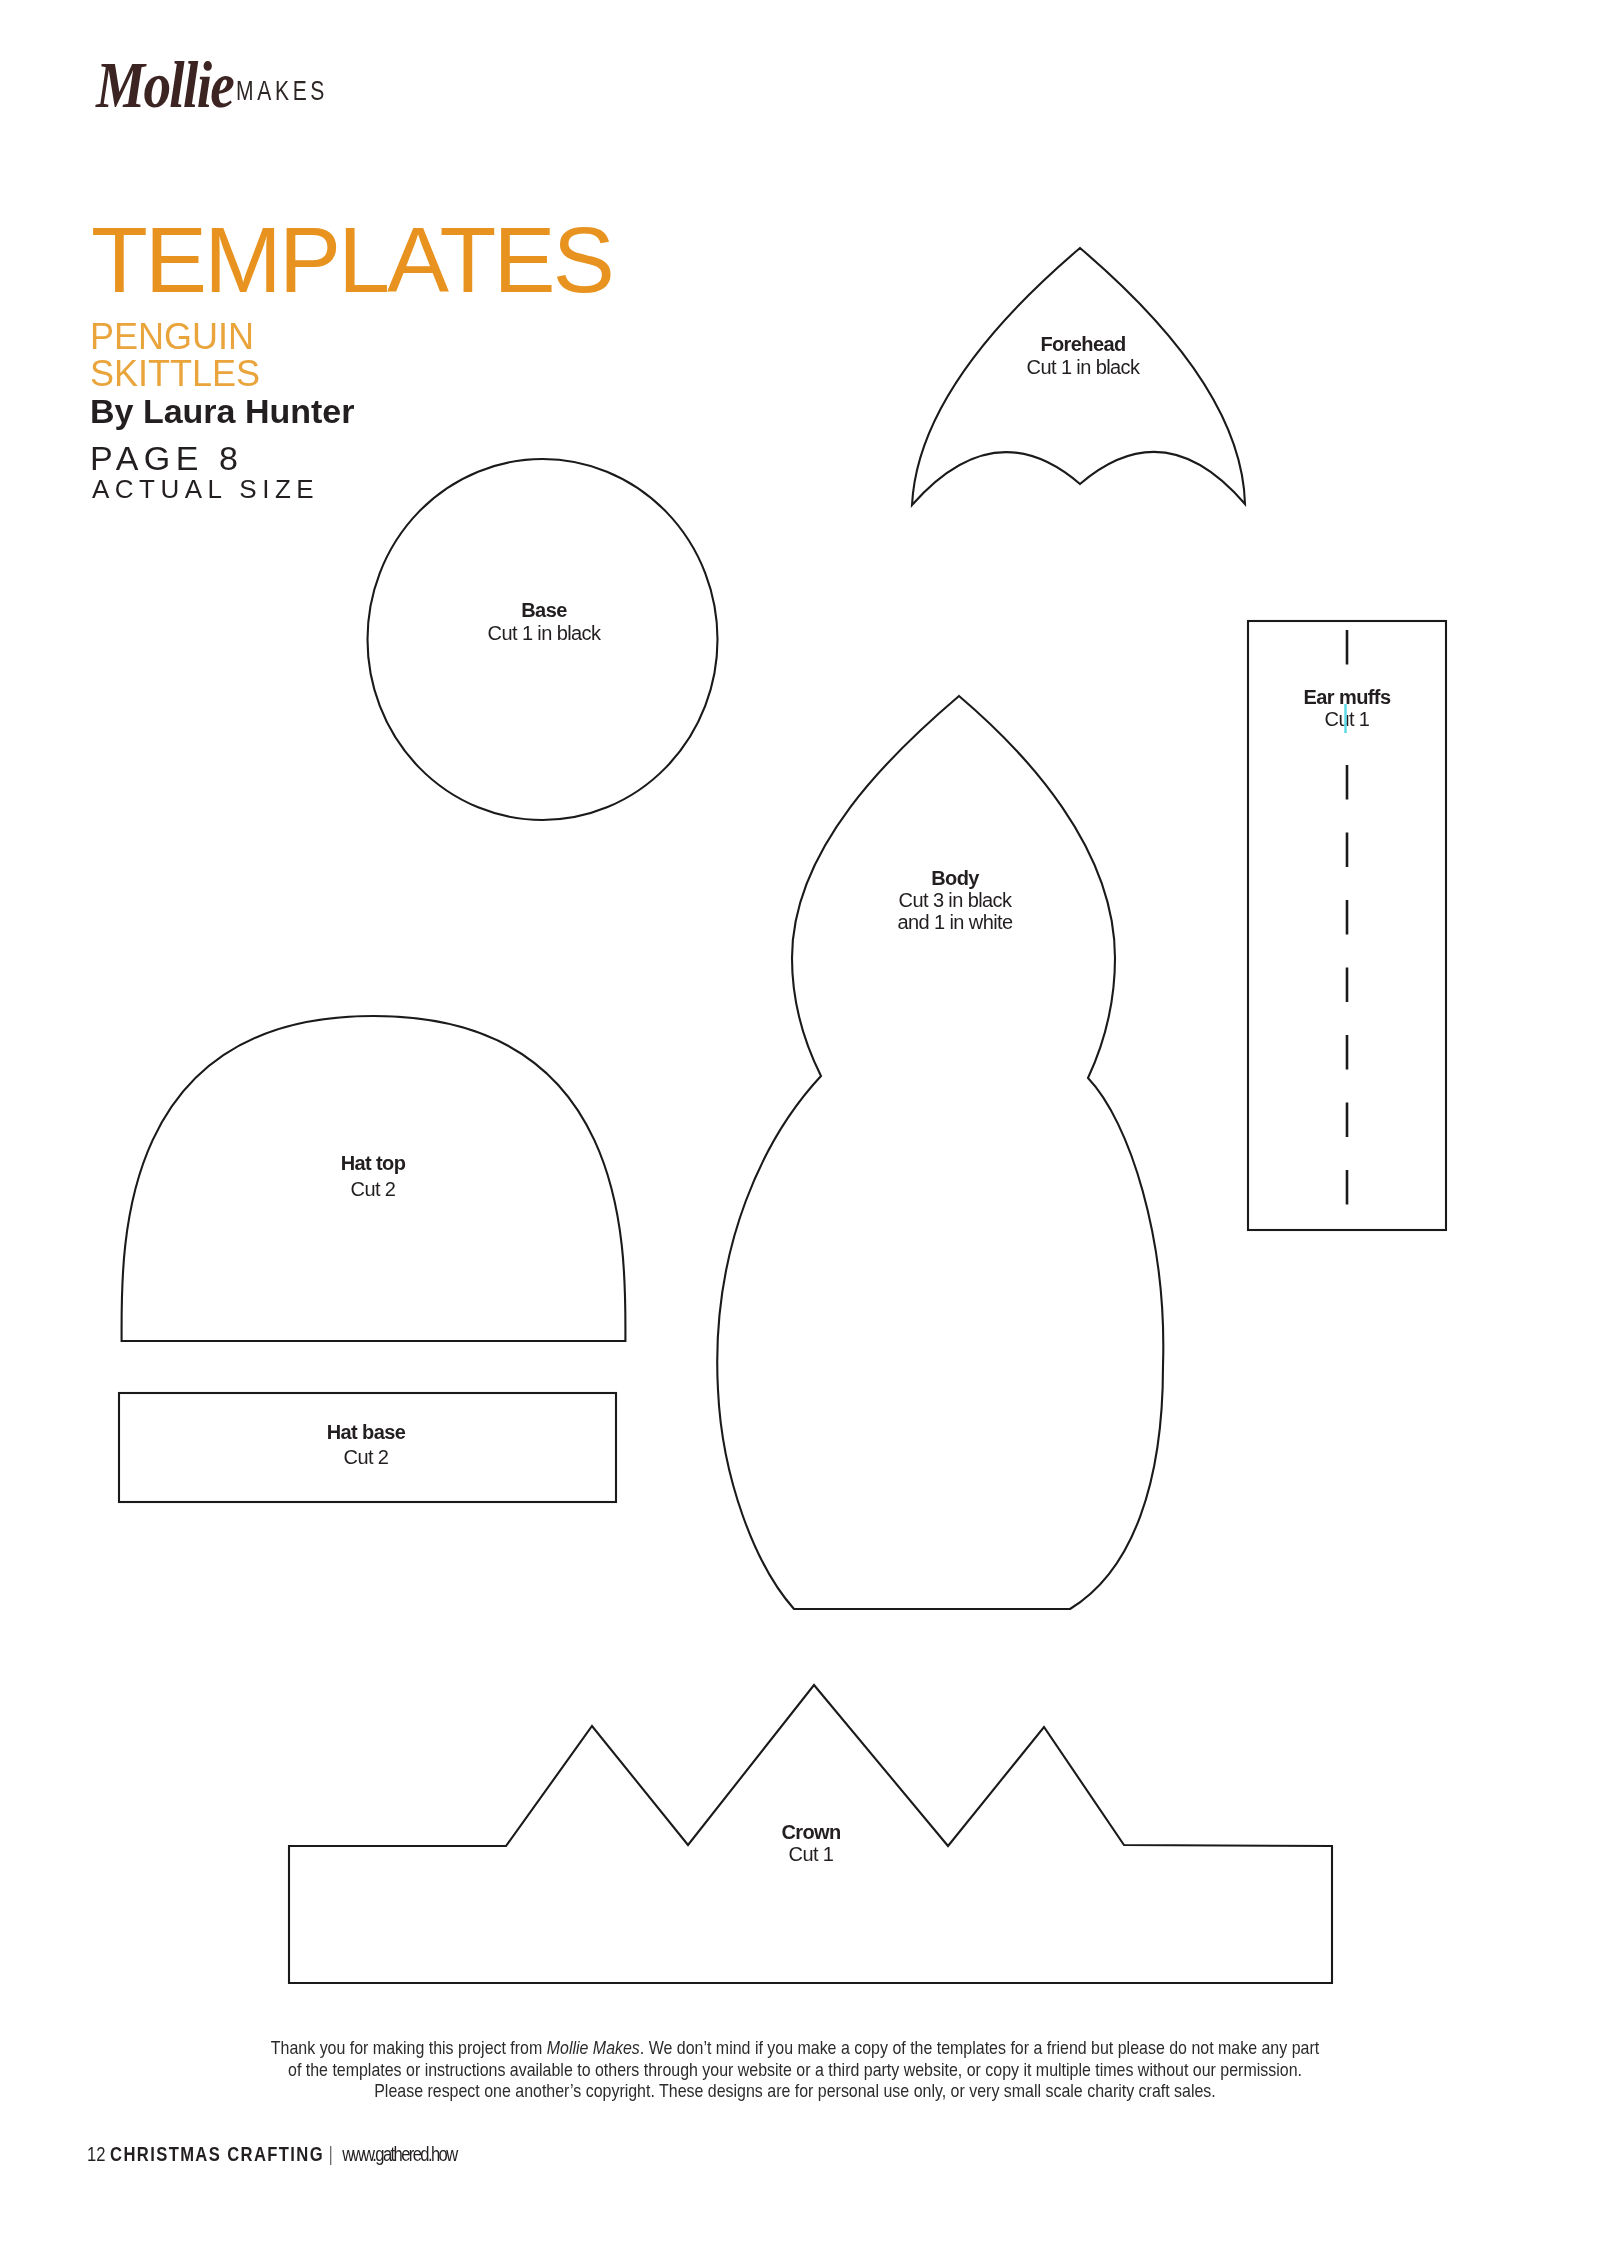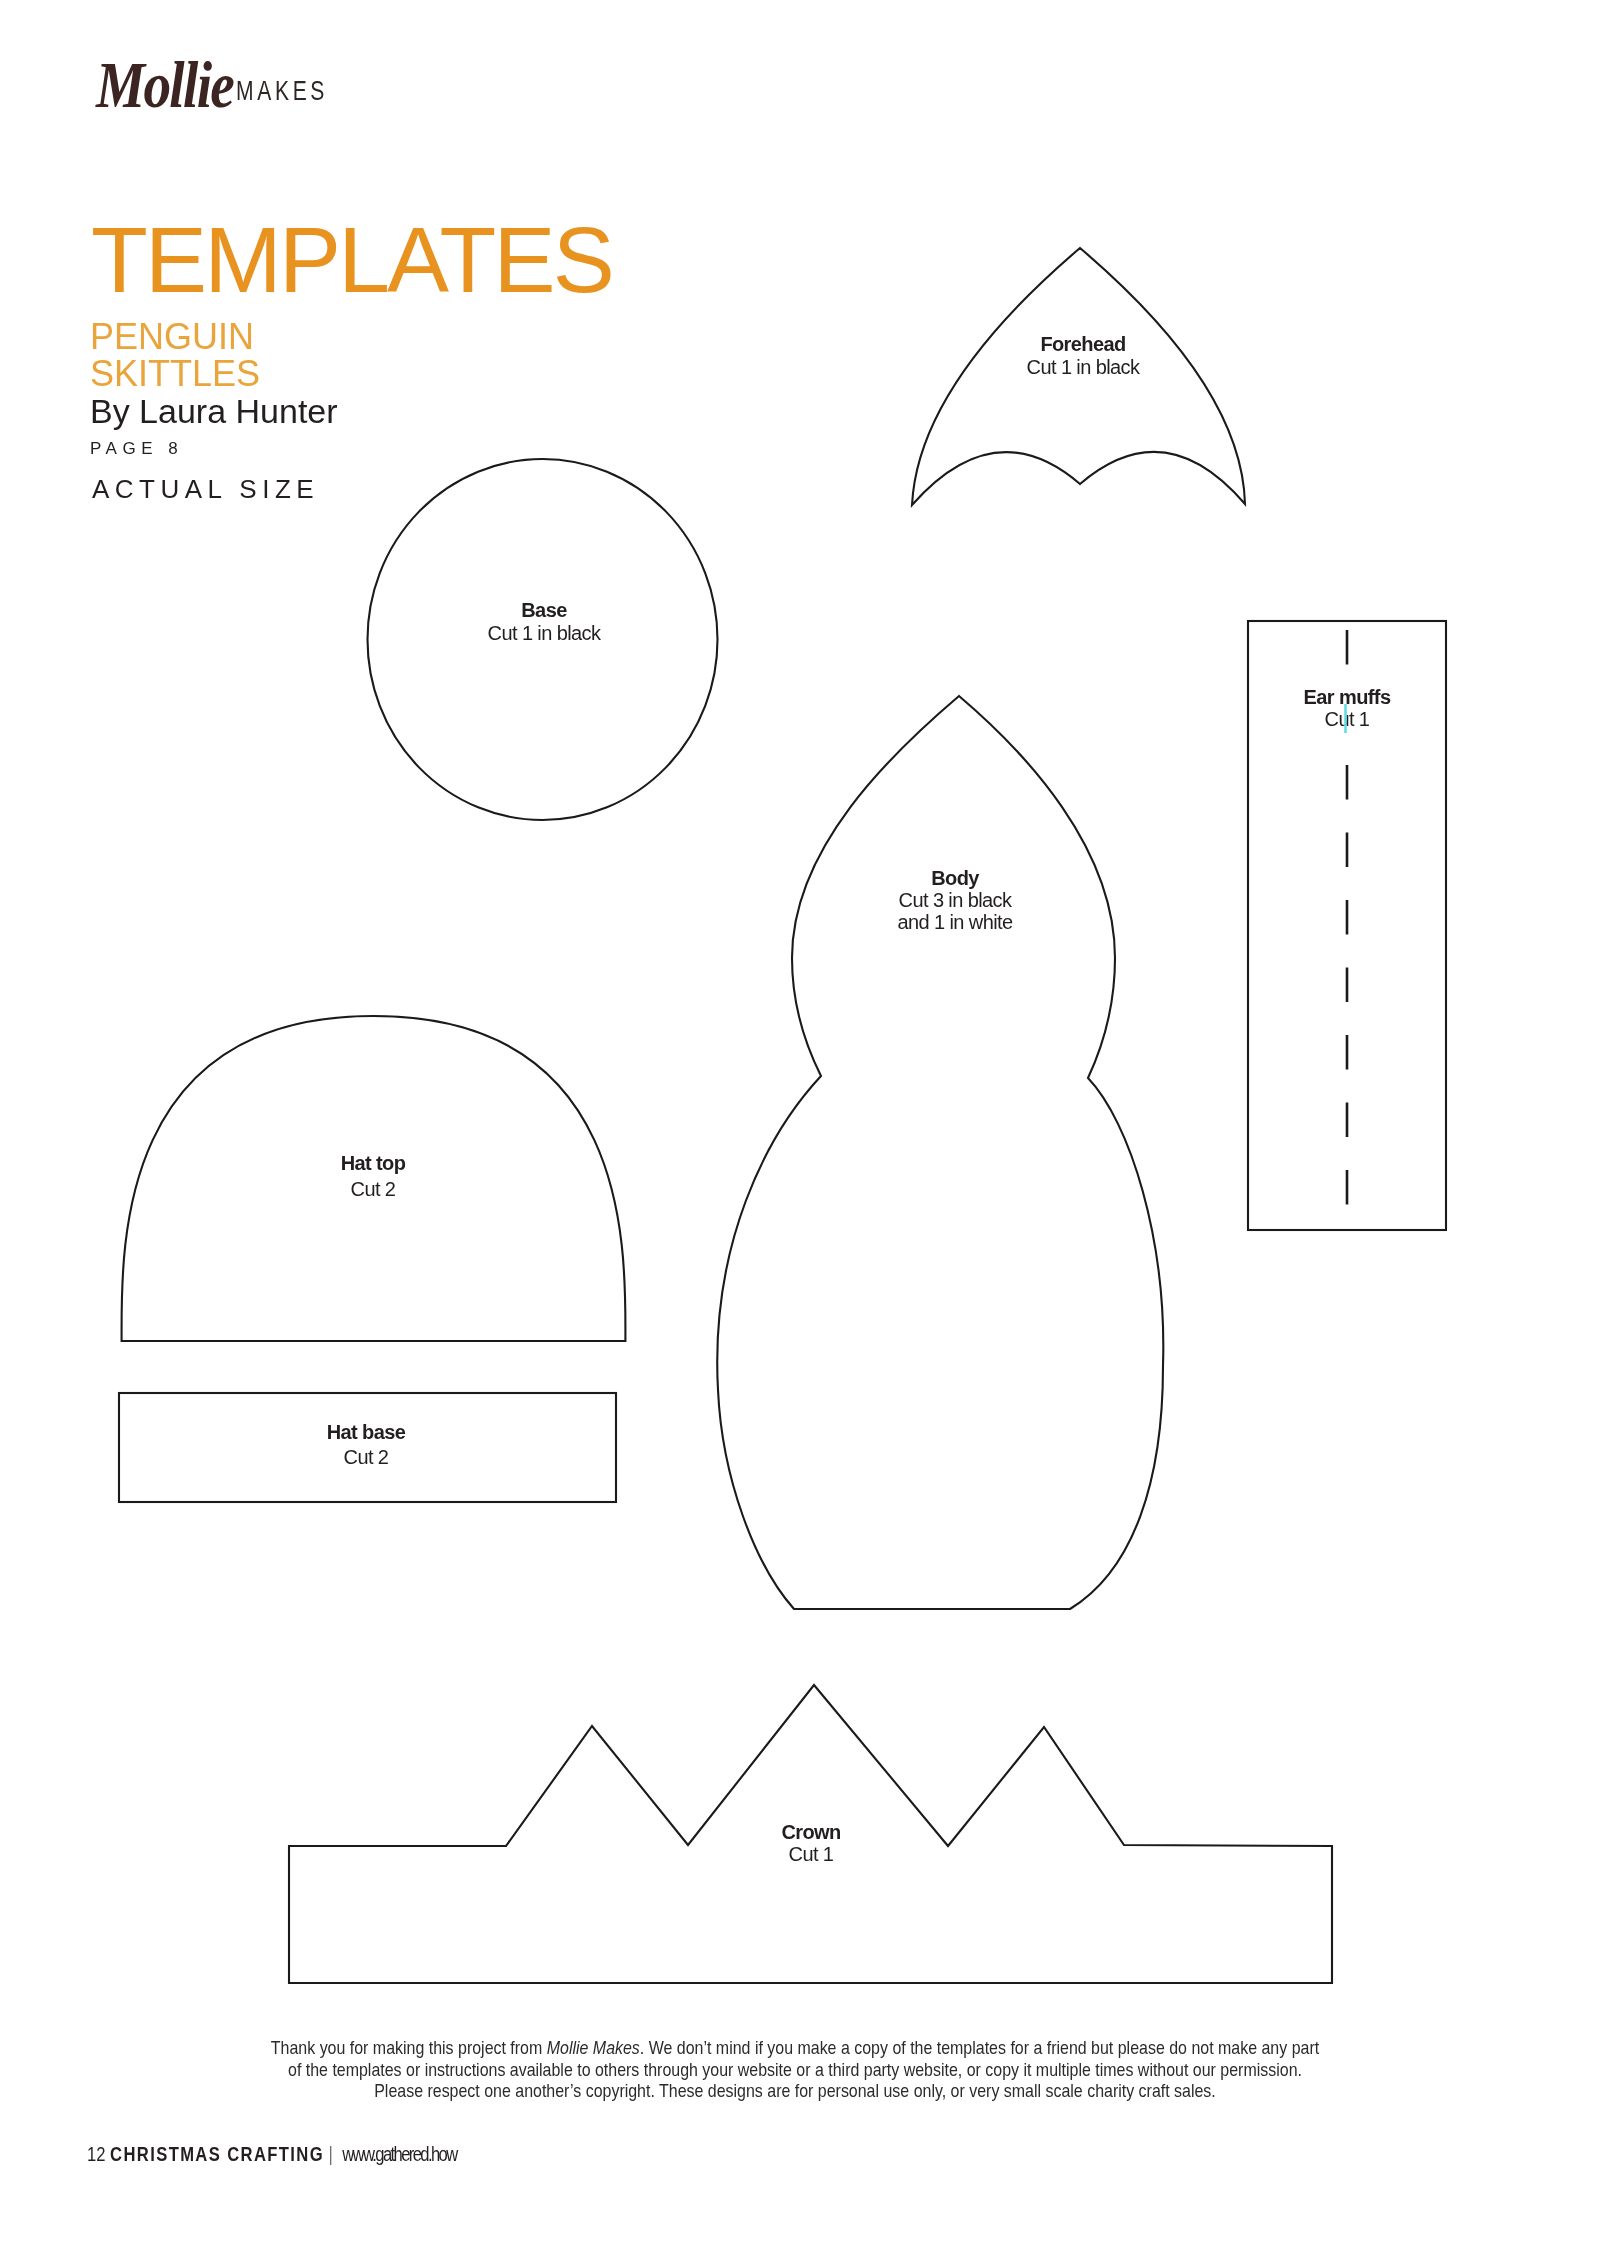--- a/index.html
+++ b/index.html
@@ -14,23 +14,23 @@
 
 <div class="abs" style="left:96px;top:46px;width:450px;height:80px;">
   <span style="display:inline-block;transform:scaleX(0.85);transform-origin:0 50%;font-family:'Liberation Serif',serif;font-style:italic;font-weight:bold;font-size:65px;color:#3b2422;letter-spacing:-2px;line-height:1.2;">Mollie</span>
   <span style="position:absolute;left:140px;top:32px;font-size:27px;color:#2d2624;letter-spacing:4.7px;line-height:1;transform:scaleX(0.78);transform-origin:0 50%;">MAKES</span>
 </div>
 
 <div class="abs" style="left:91px;top:214px;font-size:93px;font-weight:normal;letter-spacing:-2.8px;color:#e8931f;line-height:1;">TEMPLATES</div>
 
 <div class="abs" style="left:90px;top:318px;font-size:36px;color:#e9a43b;line-height:37px;">PENGUIN<br>SKITTLES</div>
 
-<div class="abs" style="left:90px;top:393px;font-size:34px;font-weight:normal;color:#231f20;line-height:1.1;">By Laura Hunter</div>
+<div class="abs" style="left:90px;top:393px;font-size:34px;font-weight:bold;color:#231f20;line-height:1.1;">By Laura Hunter</div>
 
-<div class="abs" style="left:90px;top:440px;font-size:17px;letter-spacing:5.5px;color:#231f20;line-height:1.1;text-align:right;">PAGE 8</div>
+<div class="abs" style="left:90px;top:440px;font-size:34px;letter-spacing:5.5px;color:#231f20;line-height:1.1;text-align:right;">PAGE 8</div>
 
 <div class="abs" style="left:92px;top:475px;font-size:26px;letter-spacing:5.5px;color:#231f20;line-height:1.1;">ACTUAL SIZE</div>
 
 <svg class="abs" style="left:0;top:0;" width="1600" height="2262" viewBox="0 0 1600 2262">
 
   <path d="M 1080 248 Q 918 386 912 505 Q 995 411 1080 484 Q 1165 411 1245 504 Q 1242 386 1080 248 Z" fill="#ffffff" stroke="#1a1a1a" stroke-width="2.1" stroke-linejoin="miter"></path>
 
   <g>
     <text class="lb" x="1083" y="351" text-anchor="middle">Forehead</text>
     <text class="lr" x="1083" y="374" text-anchor="middle">Cut 1 in black</text>

